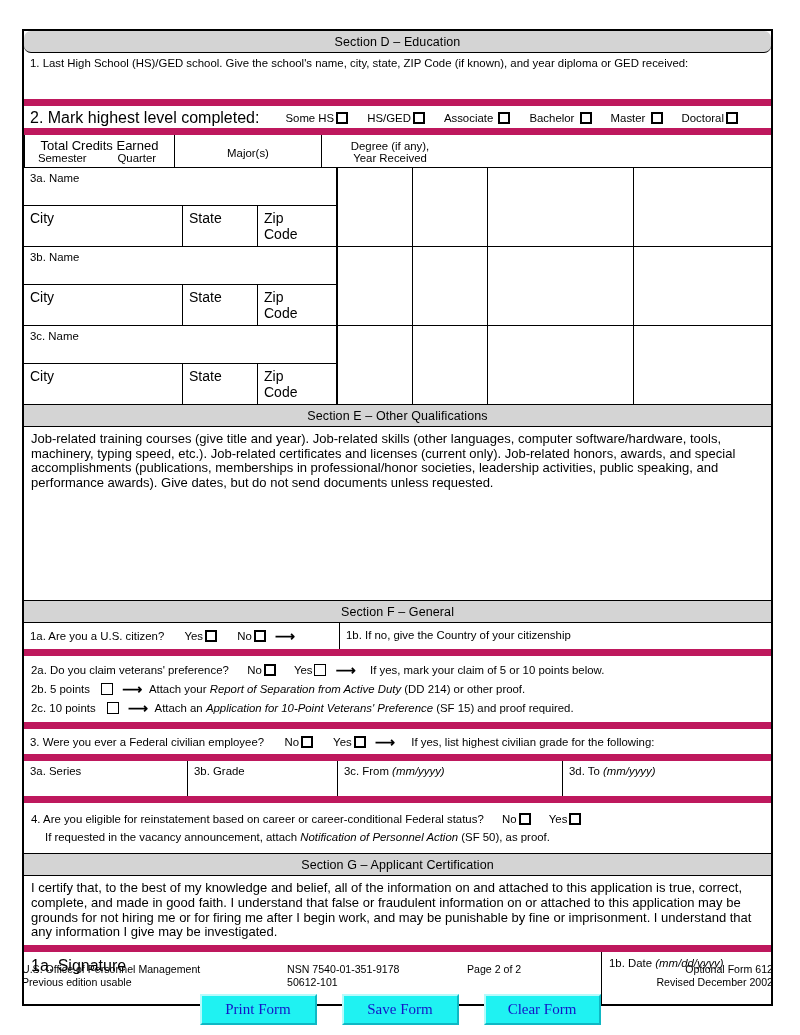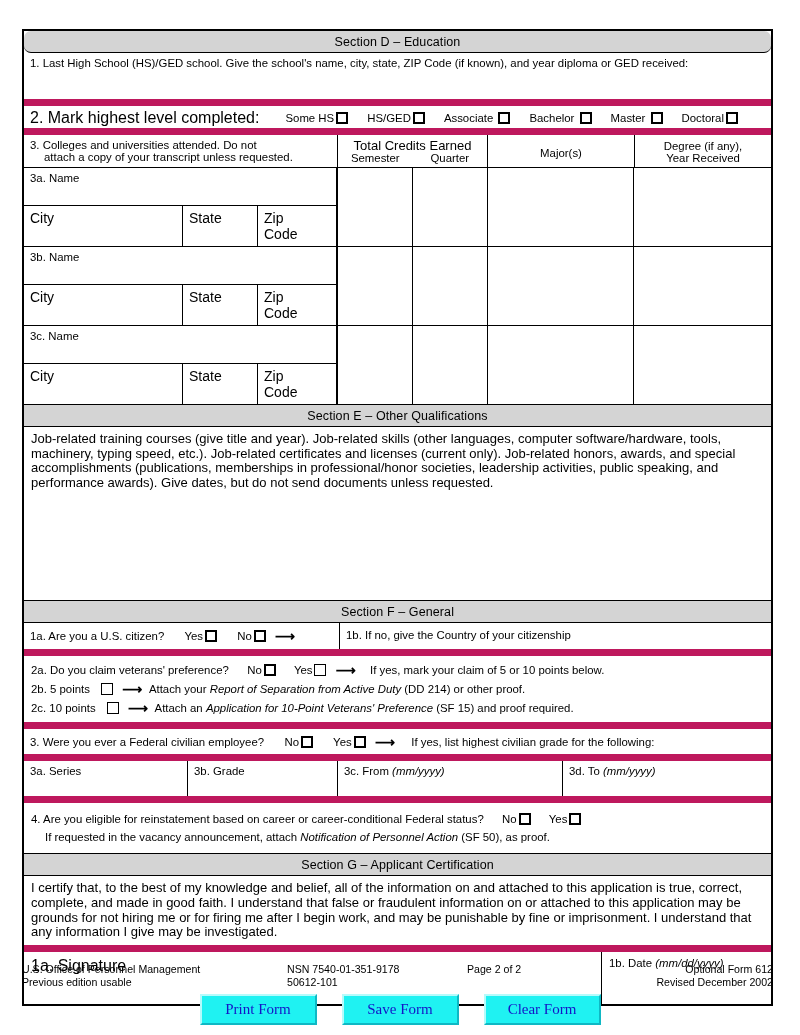--- a/index.html
+++ b/index.html
@@ -163,24 +163,20 @@
         <span style="display:inline-block;width:17px"></span>
         <span class="q"><span>Bachelor</span> <span class="cb"></span></span>
         <span style="display:inline-block;width:17px"></span>
         <span class="q"><span>Master</span> <span class="cb"></span></span>
         <span style="display:inline-block;width:17px"></span>
         <span class="q"><span>Doctoral</span><span class="cb"></span></span>
       </div>
     </div>
 
     <div class="ctab">
-      <div class="leftcol cell">
-        <div>3.  Colleges and universities attended.  Do not</div>
-        <div style="padding-left:14px">attach a copy of your transcript unless requested.</div>
-      </div>
       <div class="credits bl" style="display:block">
         <div class="hdr-credits">Total Credits Earned</div>
         <div style="display:flex">
           <div class="sub hdr-center">Semester</div>
           <div class="sub hdr-center">Quarter</div>
         </div>
       </div>
       <div class="majors bl cell hdr-center" style="padding-top:12px">Major(s)</div>
       <div class="degree bl cell hdr-center" style="padding-top:5px">
         <div>Degree (if any),</div>

